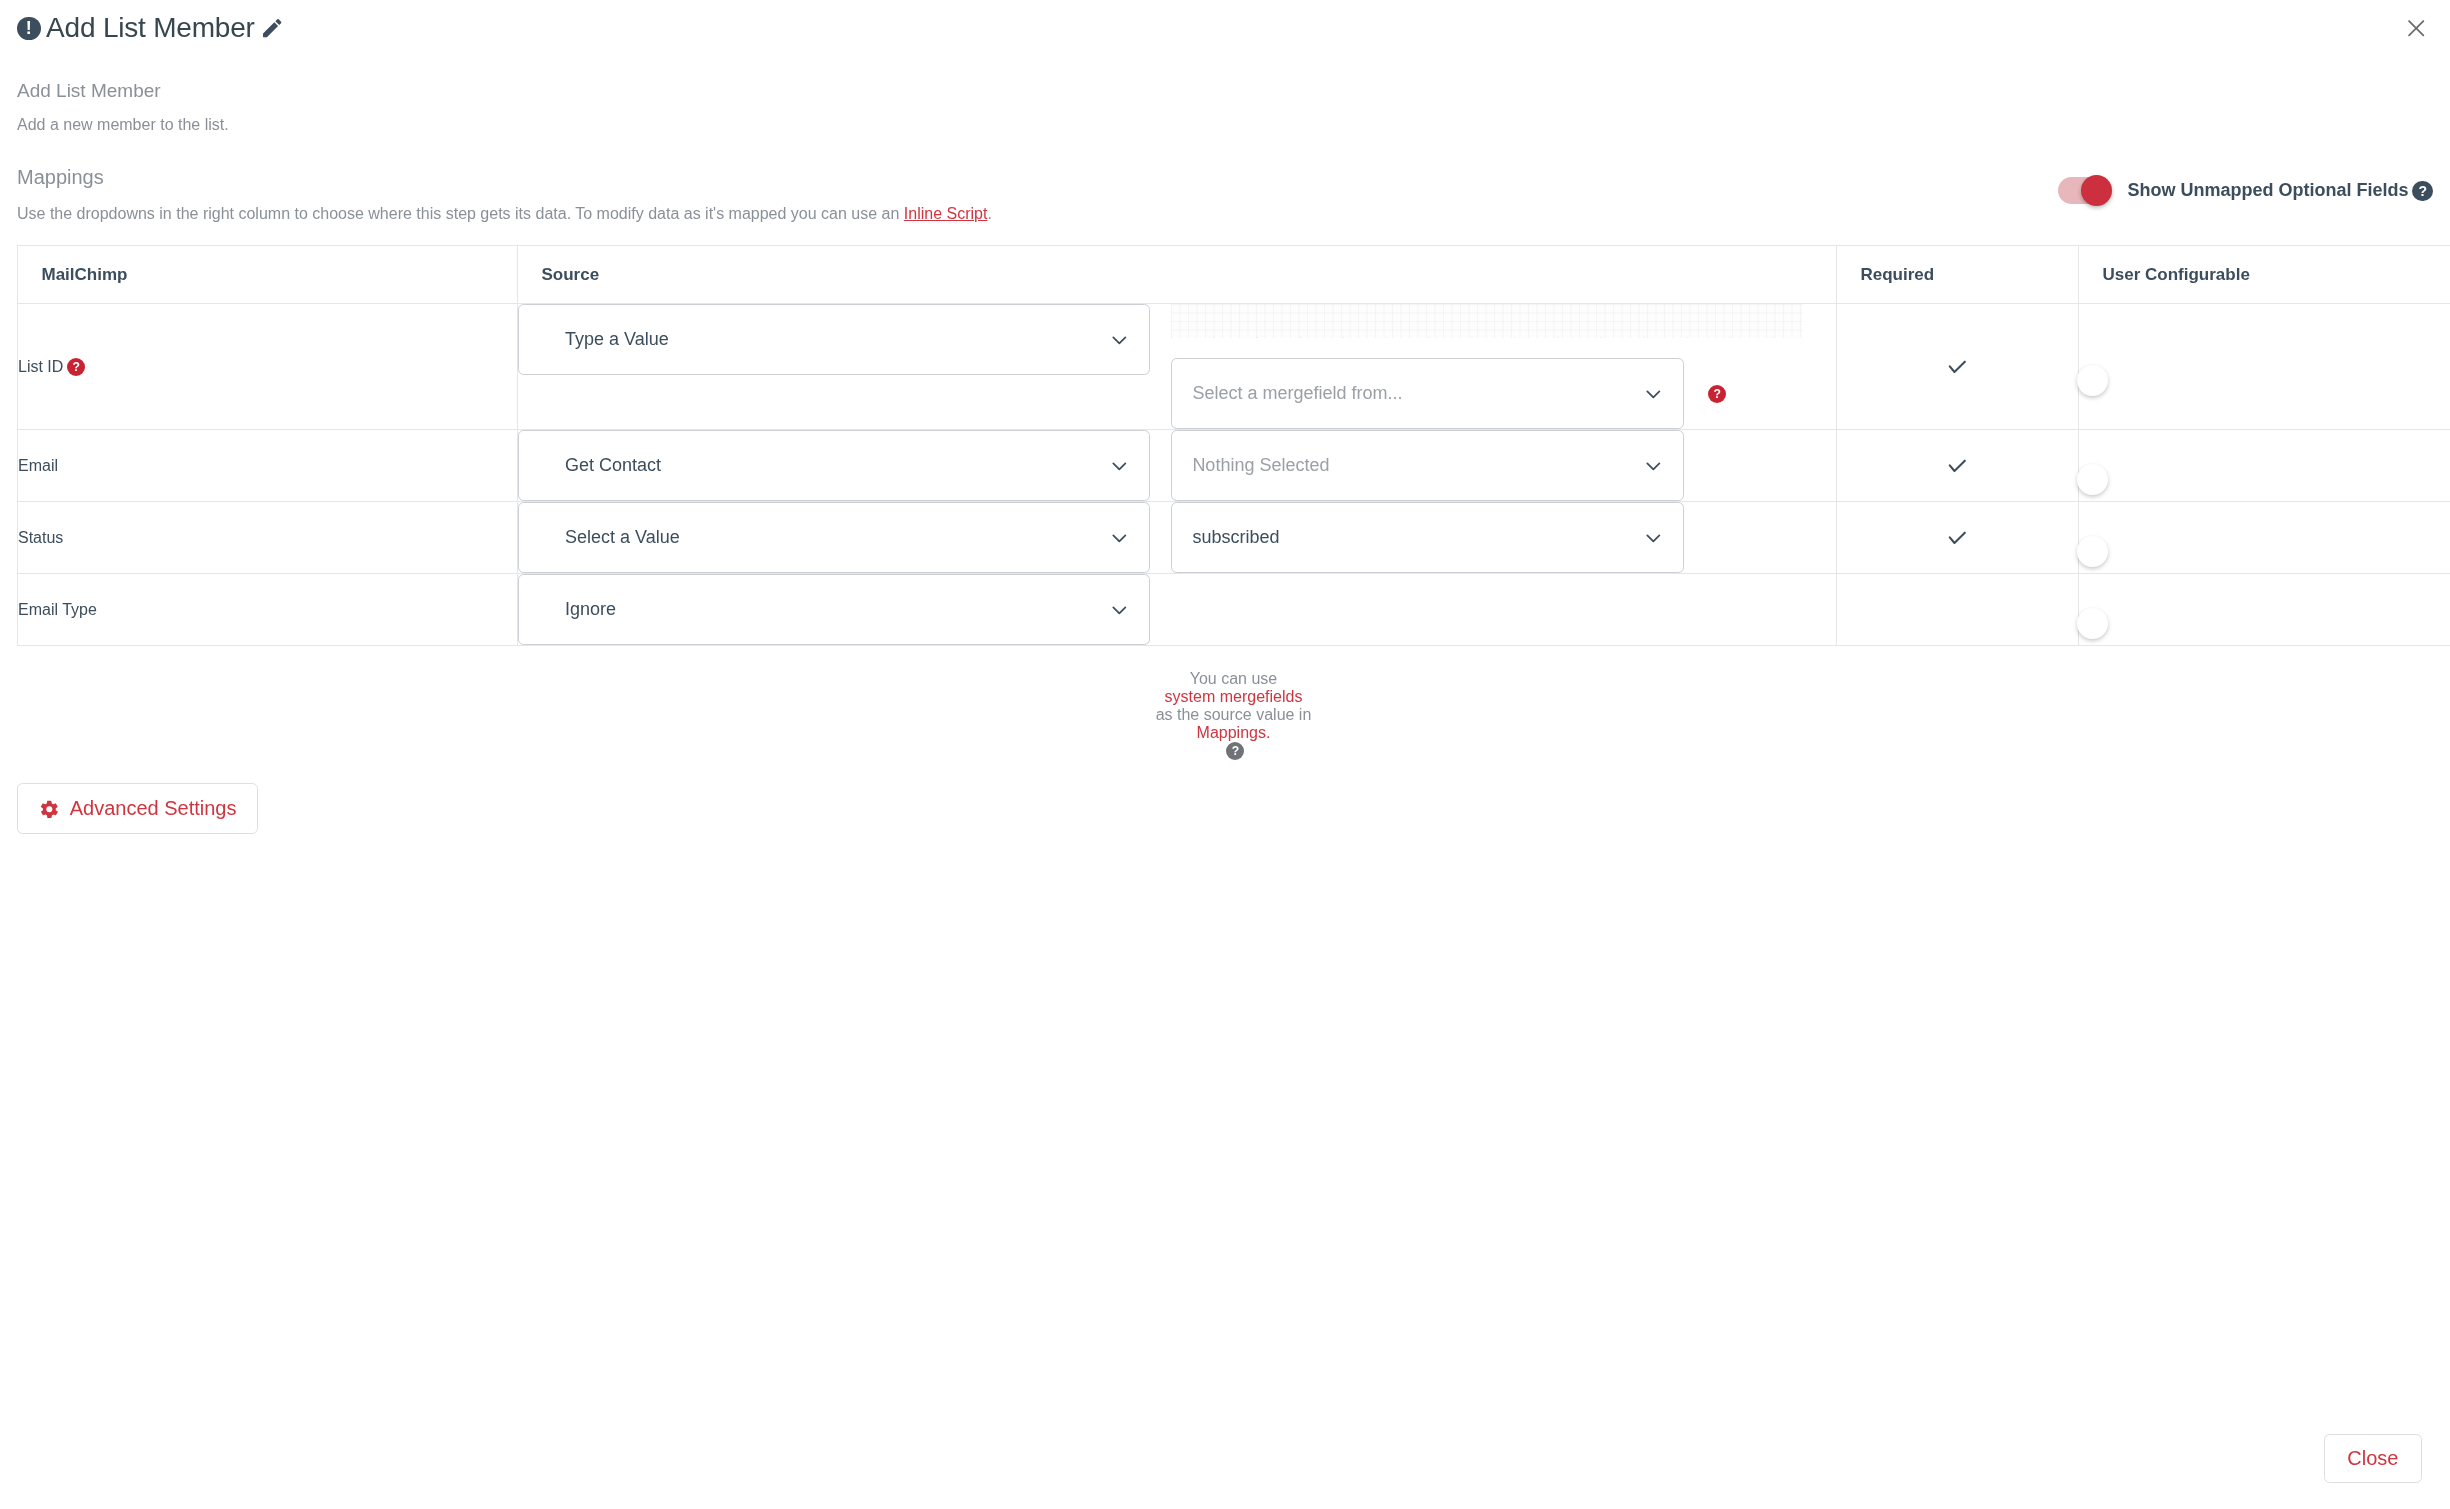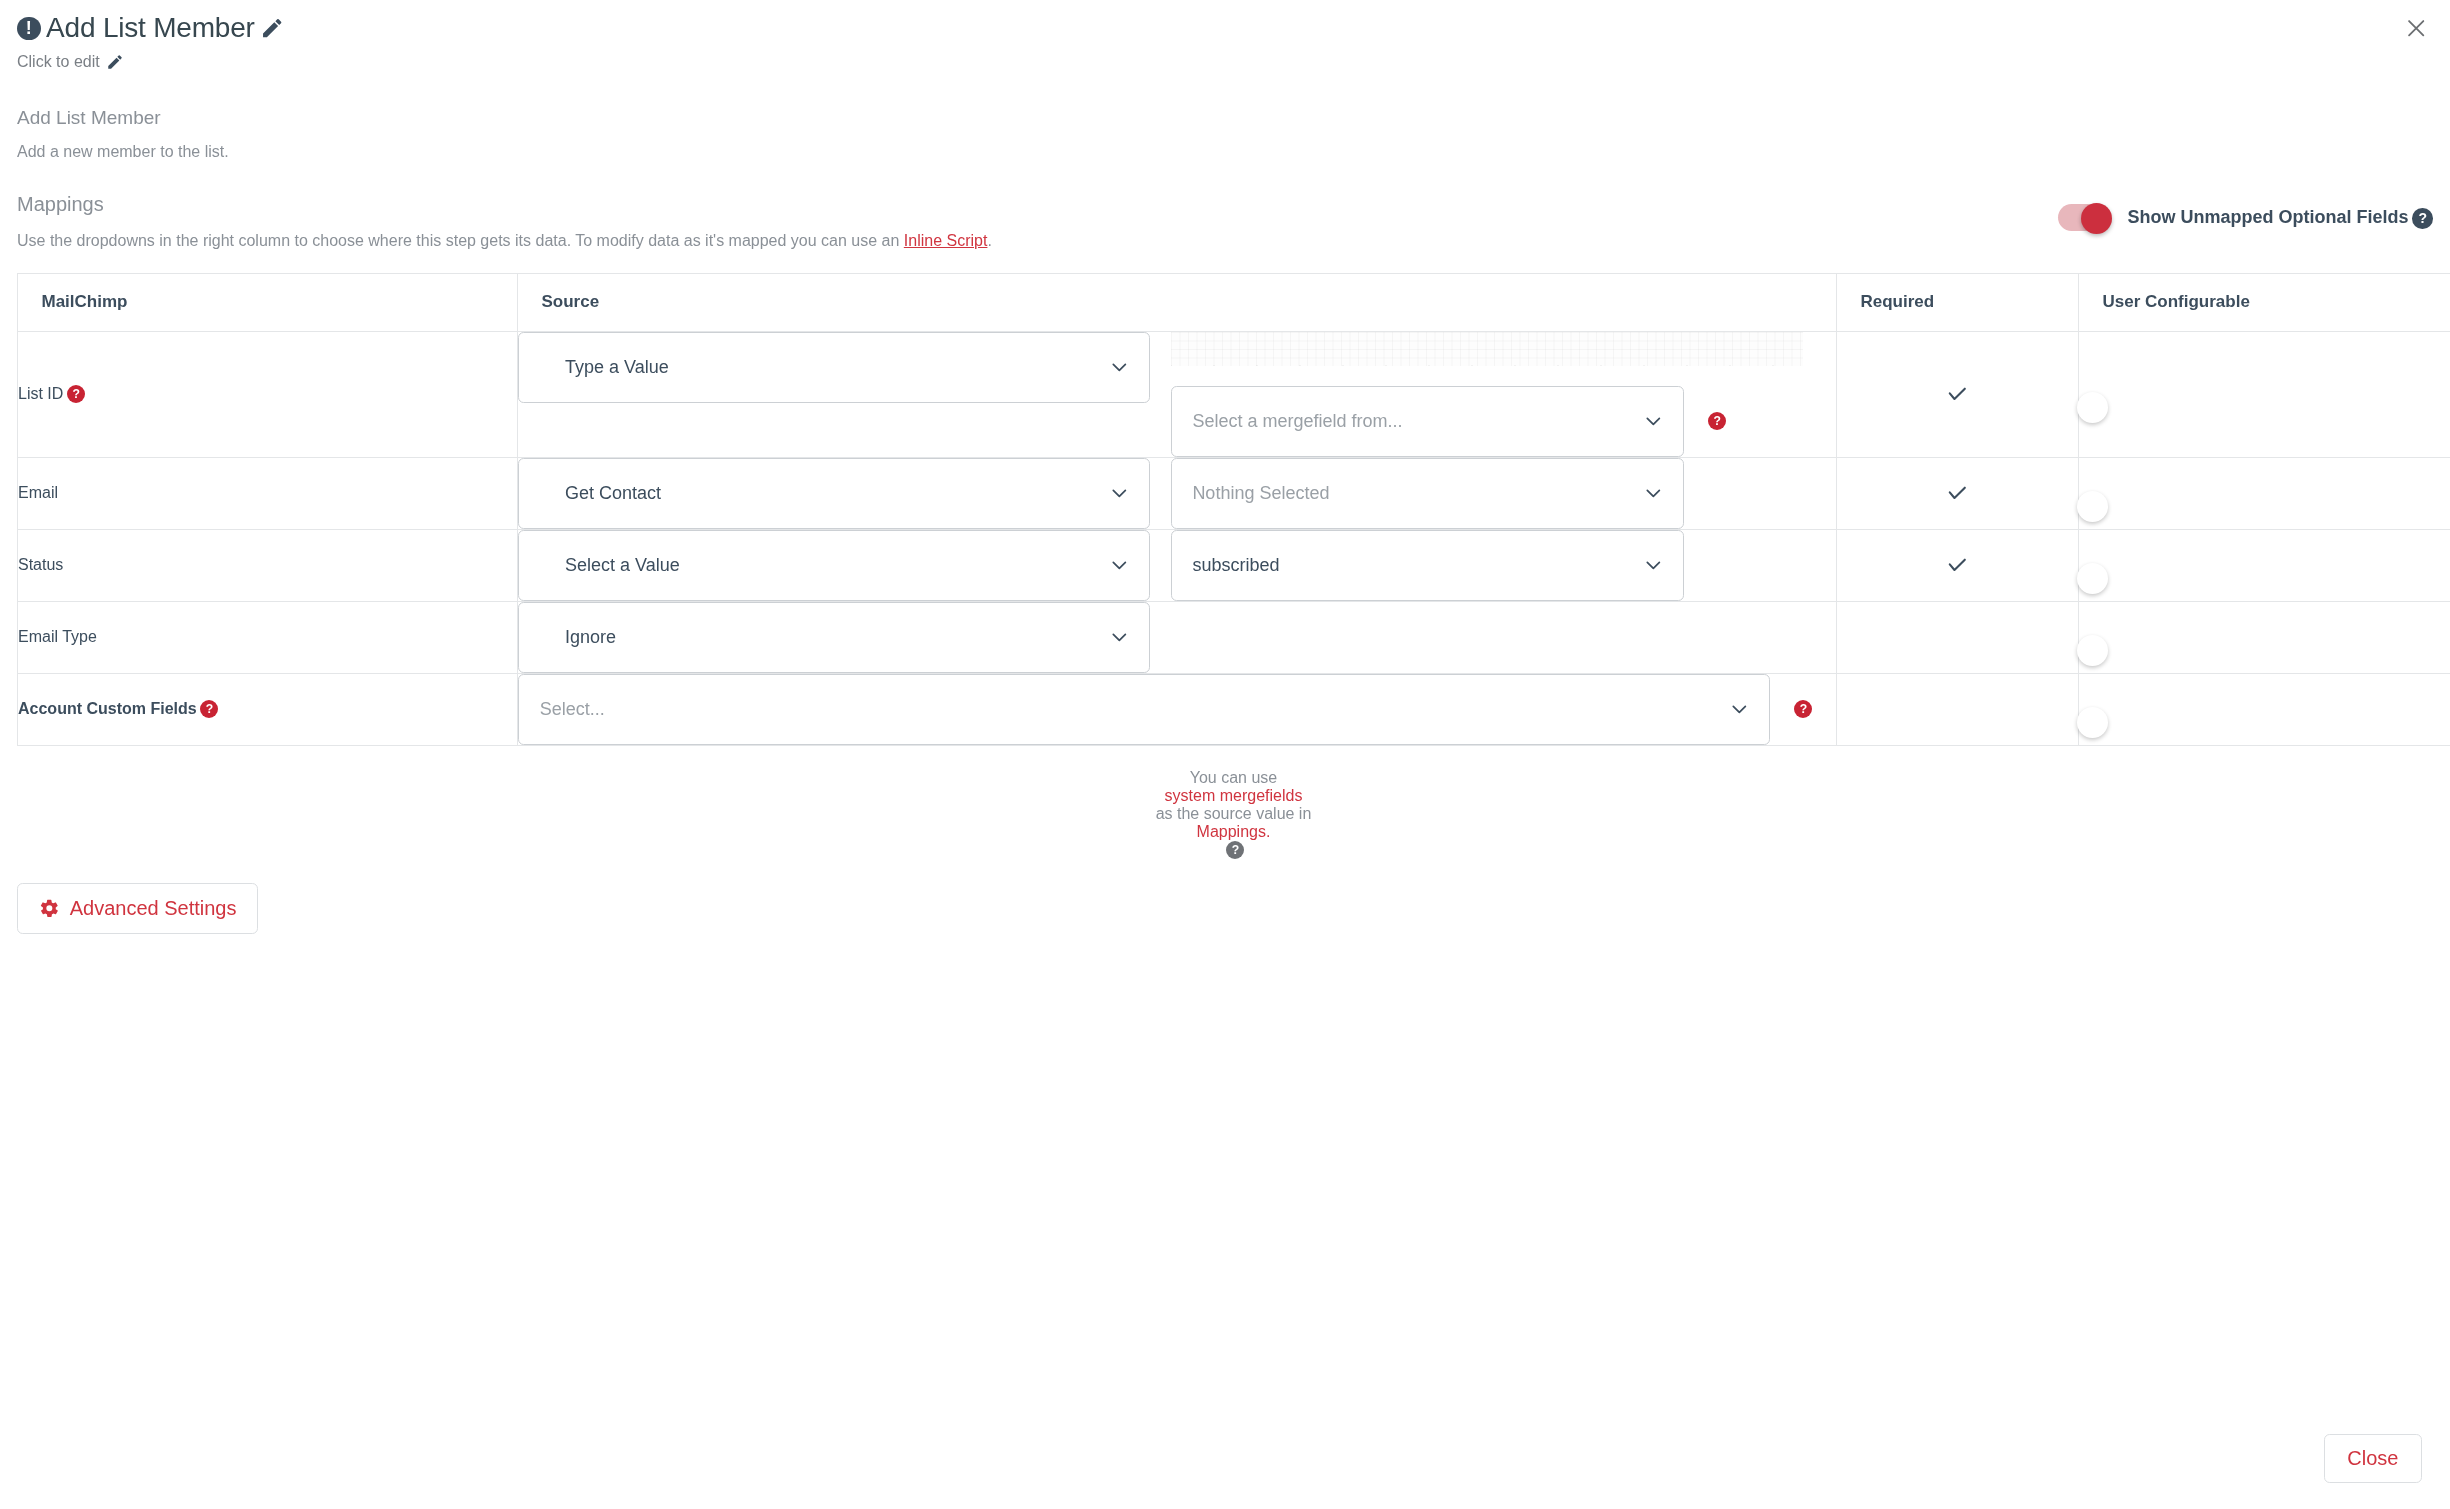--- a/index.html
+++ b/index.html
@@ -193,28 +193,20 @@
     <div class="title-row">
       <span class="alert-icon">!</span>
       <span class="title-text">Add List Member</span>
       <span class="pencil">
         <svg width="24.4" height="24.4" viewBox="0 0 24 24" fill="#3c4d5d">
           <path d="M3 17.25V21h3.75L17.81 9.94l-3.75-3.75L3 17.25zM20.71 7.04a1 1 0 0 0 0-1.41l-2.34-2.34a1 1 0 0 0-1.41 0l-1.83 1.83 3.75 3.75 1.83-1.83z"></path>
         </svg>
       </span>
     </div>
 
-    <div class="subtitle-row">
-      <span class="subtitle-text">Click to edit</span>
-      <span class="pencil">
-        <svg width="18" height="18" viewBox="0 0 24 24" fill="#3c4d5d">
-          <path d="M3 17.25V21h3.75L17.81 9.94l-3.75-3.75L3 17.25zM20.71 7.04a1 1 0 0 0 0-1.41l-2.34-2.34a1 1 0 0 0-1.41 0l-1.83 1.83 3.75 3.75 1.83-1.83z"></path>
-        </svg>
-      </span>
-    </div>
 
     <div class="section-name">Add List Member</div>
     <div class="section-desc">Add a new member to the list.</div>
   </div>
 
   <div class="close-x">
     <svg width="24.4" height="24.4" viewBox="0 0 24 24" stroke="#6c6f72" stroke-width="1.8" fill="none" stroke-linecap="round">
       <line x1="5" y1="5" x2="19" y2="19"></line>
         <line x1="19" y1="5" x2="5" y2="19"></line>
     </svg>
@@ -342,41 +334,20 @@
                 <span>Ignore</span>
                 <svg class="chev" viewBox="0 0 24 24" fill="none" stroke="#3c4d5d" stroke-width="2" stroke-linecap="round" stroke-linejoin="round">
                   <polyline points="5,9 12,16 19,9"></polyline>
                 </svg>
               </div>
             </div>
           </td>
           <td class="cell-req"></td>
           <td class="cell-uc"><span class="switch off"><span class="knob"></span></span></td>
         </tr>
-        <tr>
-          <td class="cell-field bold"><span class="fname">
-              <span>Account Custom Fields</span>
-              <span class="q-badge red sm">?</span>
-            </span></td>
-          <td class="cell-source">
-            <div class="source-inner">
-              <div style="display:flex;align-items:center;gap:20.7px">
-                <div class="select sel-wide placeholder">
-                  <span>Select...</span>
-                  <svg class="chev" viewBox="0 0 24 24" fill="none" stroke="#3c4d5d" stroke-width="2" stroke-linecap="round" stroke-linejoin="round">
-                    <polyline points="5,9 12,16 19,9"></polyline>
-                  </svg>
-                </div>
-                <span class="q-badge red sm">?</span>
-              </div>
-            </div>
-          </td>
-          <td class="cell-req"></td>
-          <td class="cell-uc"><span class="switch off"><span class="knob"></span></span></td>
-        </tr>
       </tbody>
   </table>
 
   
   <div class="footnote">
     <span>You can use </span>
       <a href="#">system mergefields</a>
       <span> as the source value in </span>
       <a href="#">Mappings.</a>
       <span class="q-badge gray sm">?</span>

